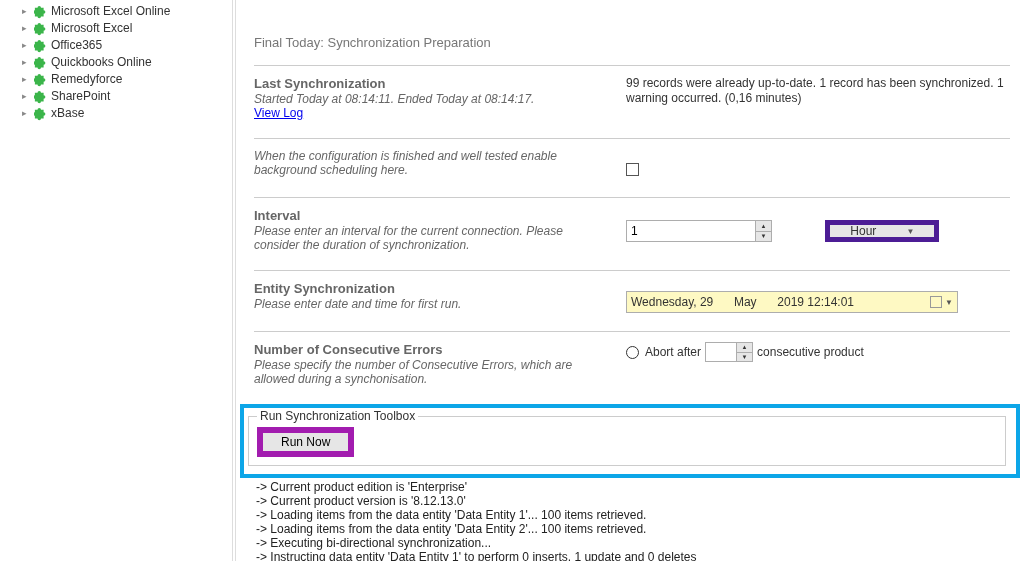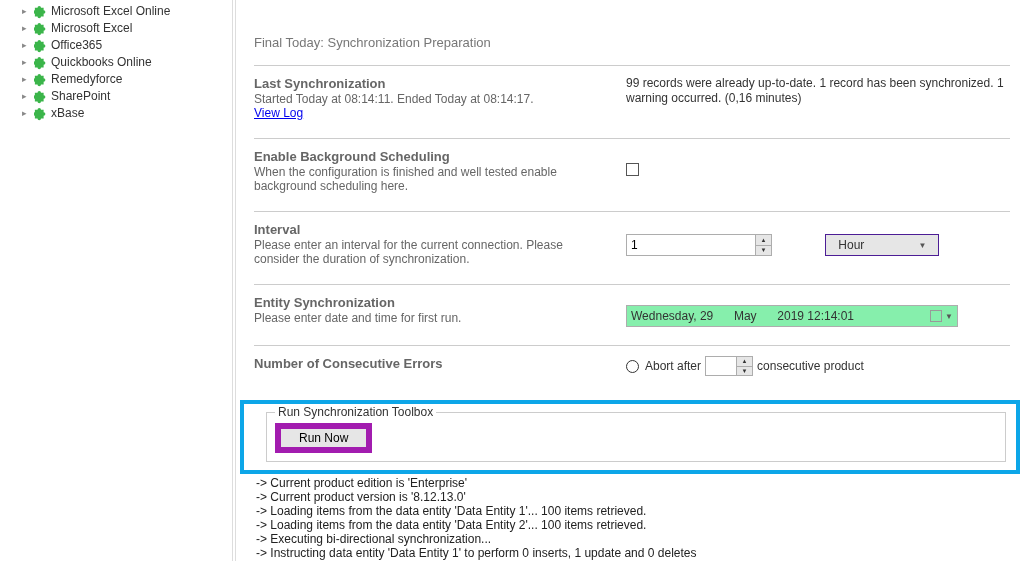--- a/index.html
+++ b/index.html
@@ -75,20 +75,21 @@
     .section-title {
       font-weight: bold;
       color: #666;
       font-size: 13px;
       margin-bottom: 1px;
     }
     .section-desc {
       color: #666;
       font-size: 12px;
       line-height: 14px;
+      font-style: italic;
     }
     a.link {
       color: #0000EE;
       text-decoration: underline;
       font-size: 12px;
     }
     .sync-status { color: #333; font-size: 12px; line-height: 15px; }
     .checkbox {
       width: 13px;
       height: 13px;
@@ -121,37 +122,37 @@
       font-size: 6px;
       display: flex;
       align-items: center;
       justify-content: center;
       background: #e6e6e6;
       cursor: pointer;
     }
     .sp-btn:first-child { border-bottom: 1px solid #adadad; }
     .combo {
       display: inline-flex;
-      border: 1px solid #4c1d95;
+      border: 5px solid #4c1d95;
       background: #e6e6e6;
       height: 22px;
       width: 114px;
       vertical-align: middle;
       margin-left: 50px;
       align-items: center;
-      padding: 0 12px;
+      padding: 0 20px;
       justify-content: space-between;
       font-size: 12px;
       color: #333;
     }
     .combo .chev { font-size: 8px; color: #555; }
     .datetime-picker {
       display: inline-flex;
       border: 1px solid #adadad;
-      background: #86efac;
+      background: #fef9c3;
       height: 22px;
       width: 332px;
       align-items: center;
       padding: 0 4px;
       justify-content: space-between;
       font-size: 12px;
     }
     .dt-text span { margin-right: 4px; }
     .dt-dropdown {
       display: flex;
@@ -180,21 +181,21 @@
       border: 1px solid #adadad;
       height: 20px;
       margin: 0 4px;
     }
     .small-spinner input {
       width: 30px; border: none; outline: none; padding: 0 2px;
     }
     .highlight-box {
       border: 4px solid #0da6e8;
       margin: 0 -10px 0 -10px;
-      padding: 6px 10px 8px 22px;
+      padding: 6px 10px 8px 4px;
       background: #fff;
     }
     .fieldset {
       position: relative;
       border: 1px solid #ccc;
       padding: 10px 8px 8px 8px;
       margin-top: 2px;
     }
     .fieldset-legend {
       position: absolute;
@@ -302,21 +303,20 @@
         <div class="section-desc">Started  Today at 08:14:11. Ended Today at 08:14:17.</div>
         <a href="#" class="link">View Log</a>
       </div>
       <div class="section-right">
         <div class="sync-status">99 records were already up-to-date. 1 record has been synchronized. 1 warning occurred. (0,16 minutes)</div>
       </div>
     </div>
 
     <div class="section">
       <div class="section-left">
-        <div class="section-title">Enable Background Scheduling</div>
         <div class="section-desc">When the configuration is finished and well tested enable background scheduling here.</div>
       </div>
       <div class="section-right">
         <span class="checkbox"></span>
       </div>
     </div>
 
     <div class="section">
       <div class="section-left">
         <div class="section-title">Interval</div>
@@ -355,20 +355,21 @@
             <span class="dt-box"></span>
             <span class="dt-chev">▼</span>
           </span>
         </span>
       </div>
     </div>
 
     <div class="section">
       <div class="section-left">
         <div class="section-title">Number of Consecutive Errors</div>
+        <div class="section-desc">Please specify the number of Consecutive Errors, which are allowed during a synchonisation.</div>
       </div>
       <div class="section-right">
         <div class="radio-row">
           <span class="radio"></span>
           <span>Abort after</span>
           <span class="small-spinner">
             <input type="text" style="">
             <span class="spinner-btns">
               <span class="sp-btn">▲</span>
               <span class="sp-btn">▼</span>

